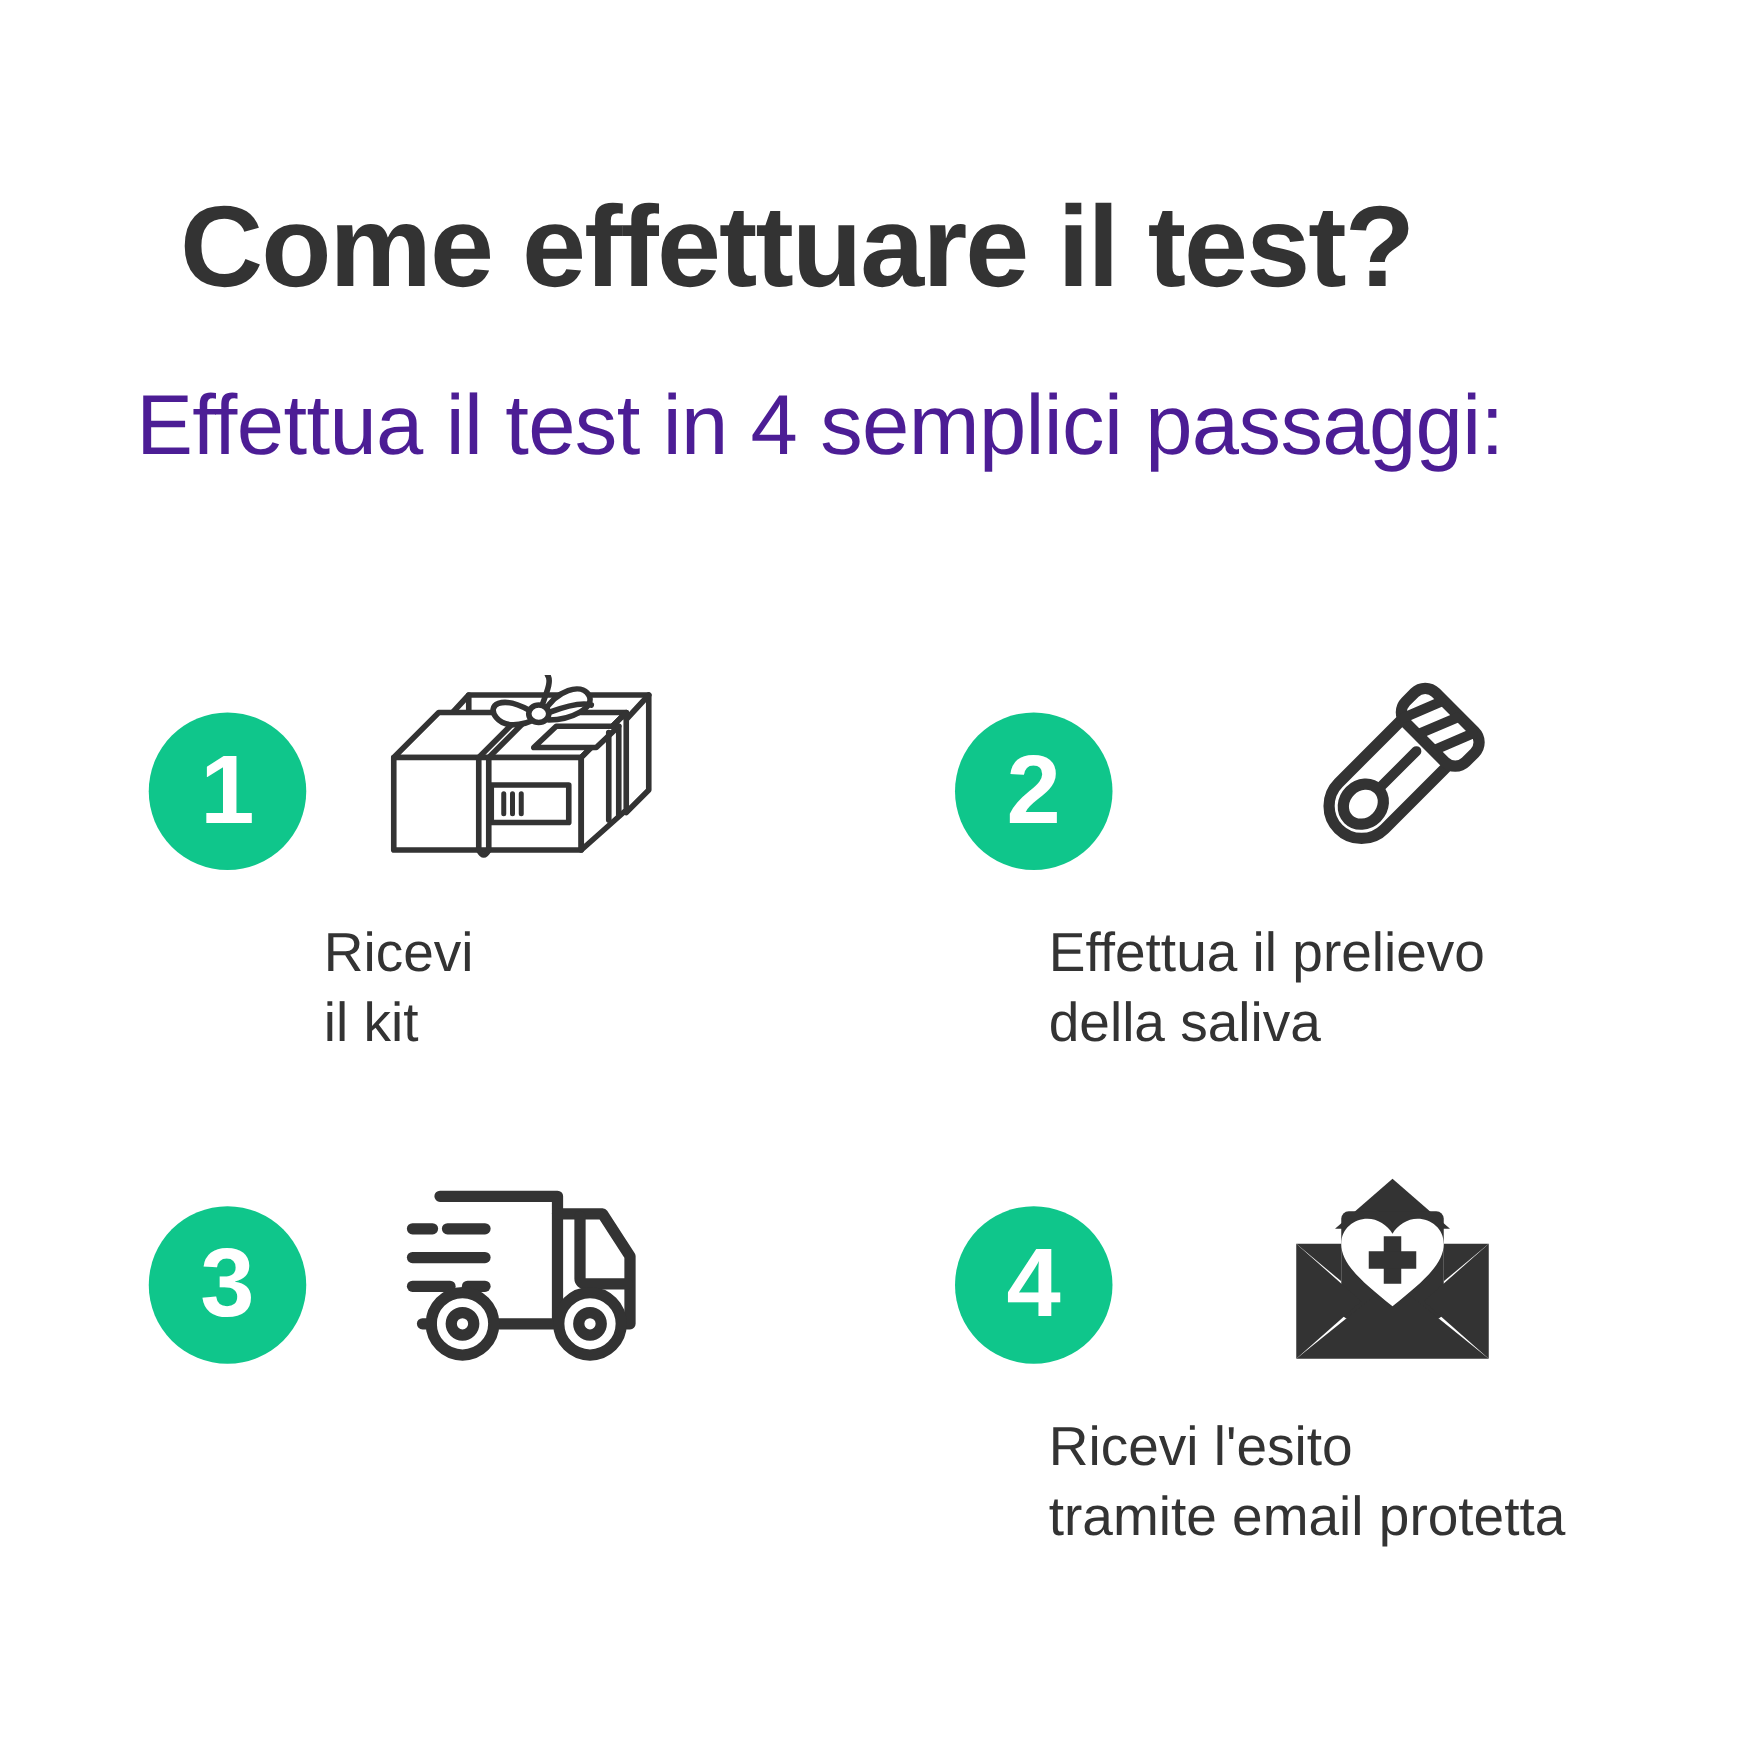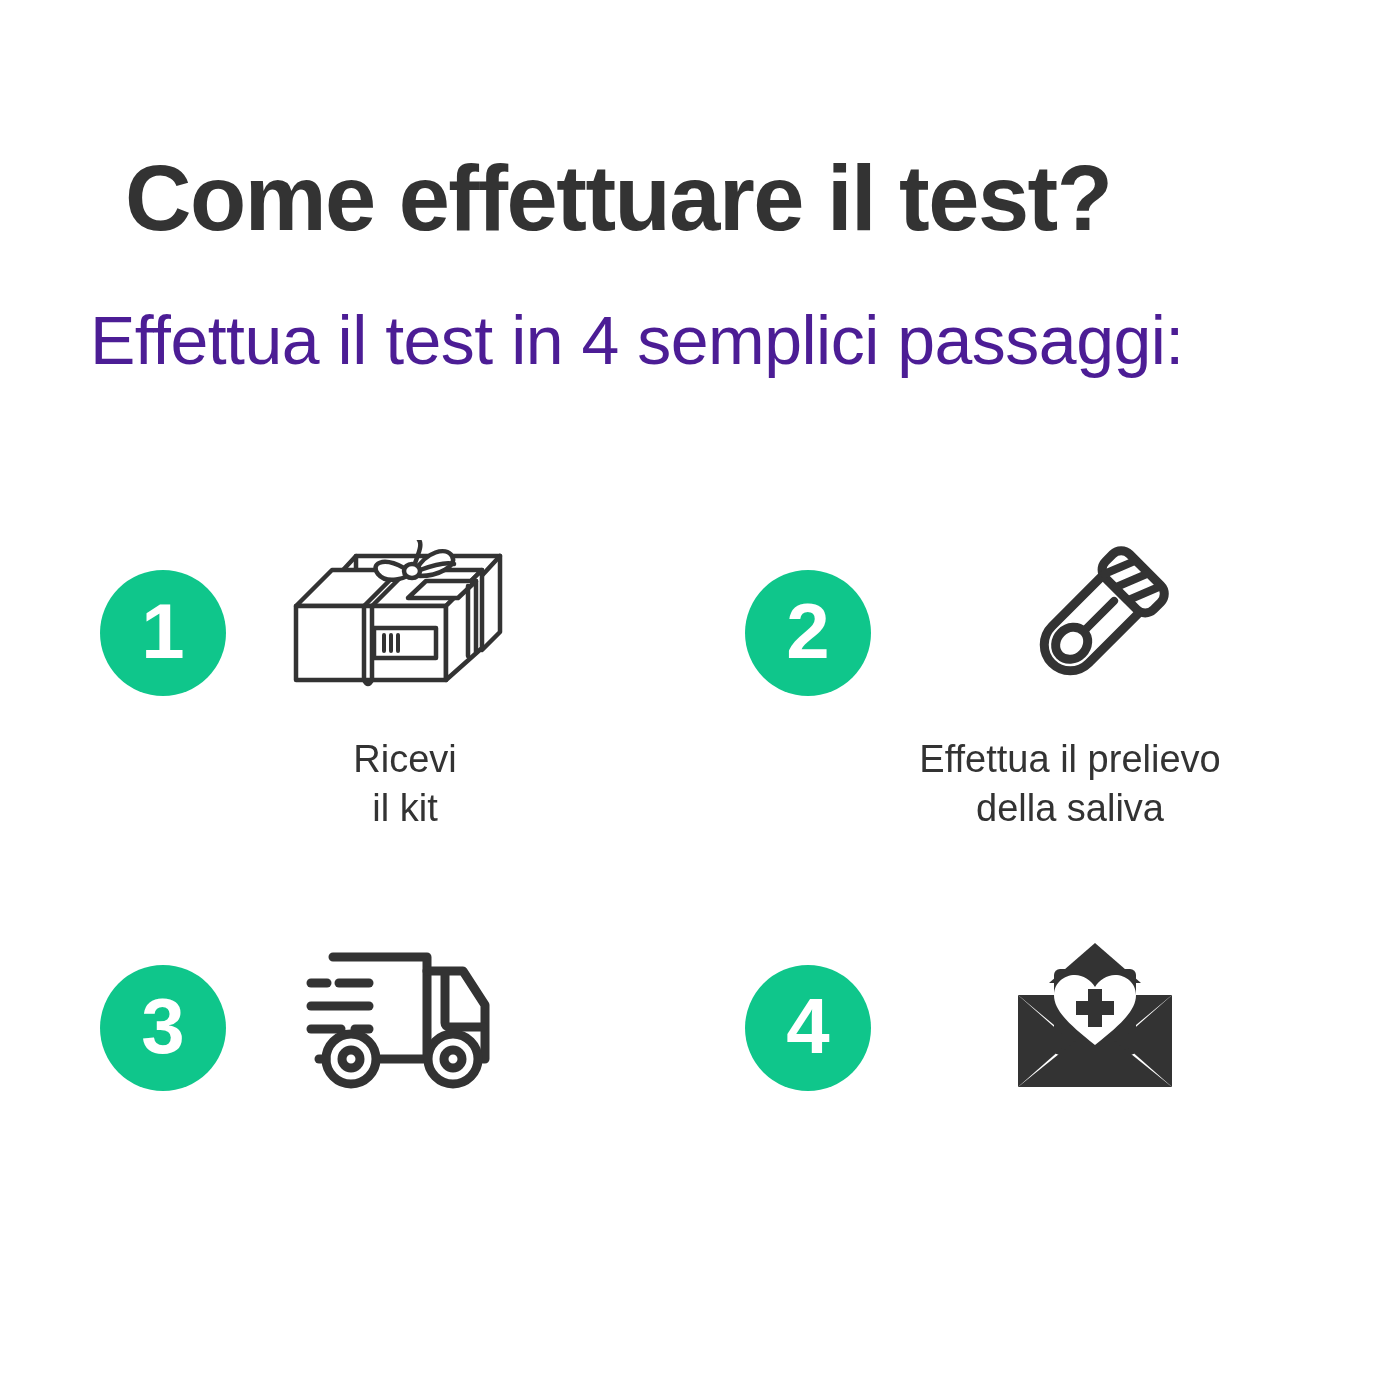--- a/index.html
+++ b/index.html
@@ -14,20 +14,21 @@
     color: #333333;
     overflow: hidden;
   }
 
   .page {
     position: relative;
     width: 1156px;
     height: 1400px;
     background: #ffffff;
     box-sizing: border-box;
+    margin-left: 19px;
   }
 
   
   .header {
     position: absolute;
     left: 0;
     top: 0;
     width: 1400px;
     padding: 0;
   }
@@ -105,22 +106,21 @@
     display: flex;
     align-items: center;
     justify-content: center;
   }
 
   .step-label {
     position: absolute;
     left: 240px;
     top: 235px;
     width: 330px;
-    text-align: center;
-    font-size: 38px;
+    font-size: 44px;
     line-height: 1.28;
     color: #333333;
     white-space: pre-line;
   }
 
   
   .step.right .badge { left: 745px; }
   .step.right .icon-wrap { left: 980px; }
   .step.right .step-label { left: 820px; width: 500px; }
 
@@ -268,16 +268,18 @@
                    C 44 44, 54 36, 65 36
                    C 73 36, 81 41, 85 48
                    C 89 41, 97 36, 105 36
                    C 116 36, 126 44, 126 56
                    C 126 72, 110 86, 85 106 Z" fill="#ffffff"></path>
 
           <rect x="78" y="50" width="14" height="38" fill="#333333"></rect>
           <rect x="66" y="62" width="38" height="14" fill="#333333"></rect>
         </svg>
       </div>
+      <div class="step-label">Ricevi l'esito
+tramite email protetta</div>
     </div>
 
   </div>
 </div>
 
 </body></html>

